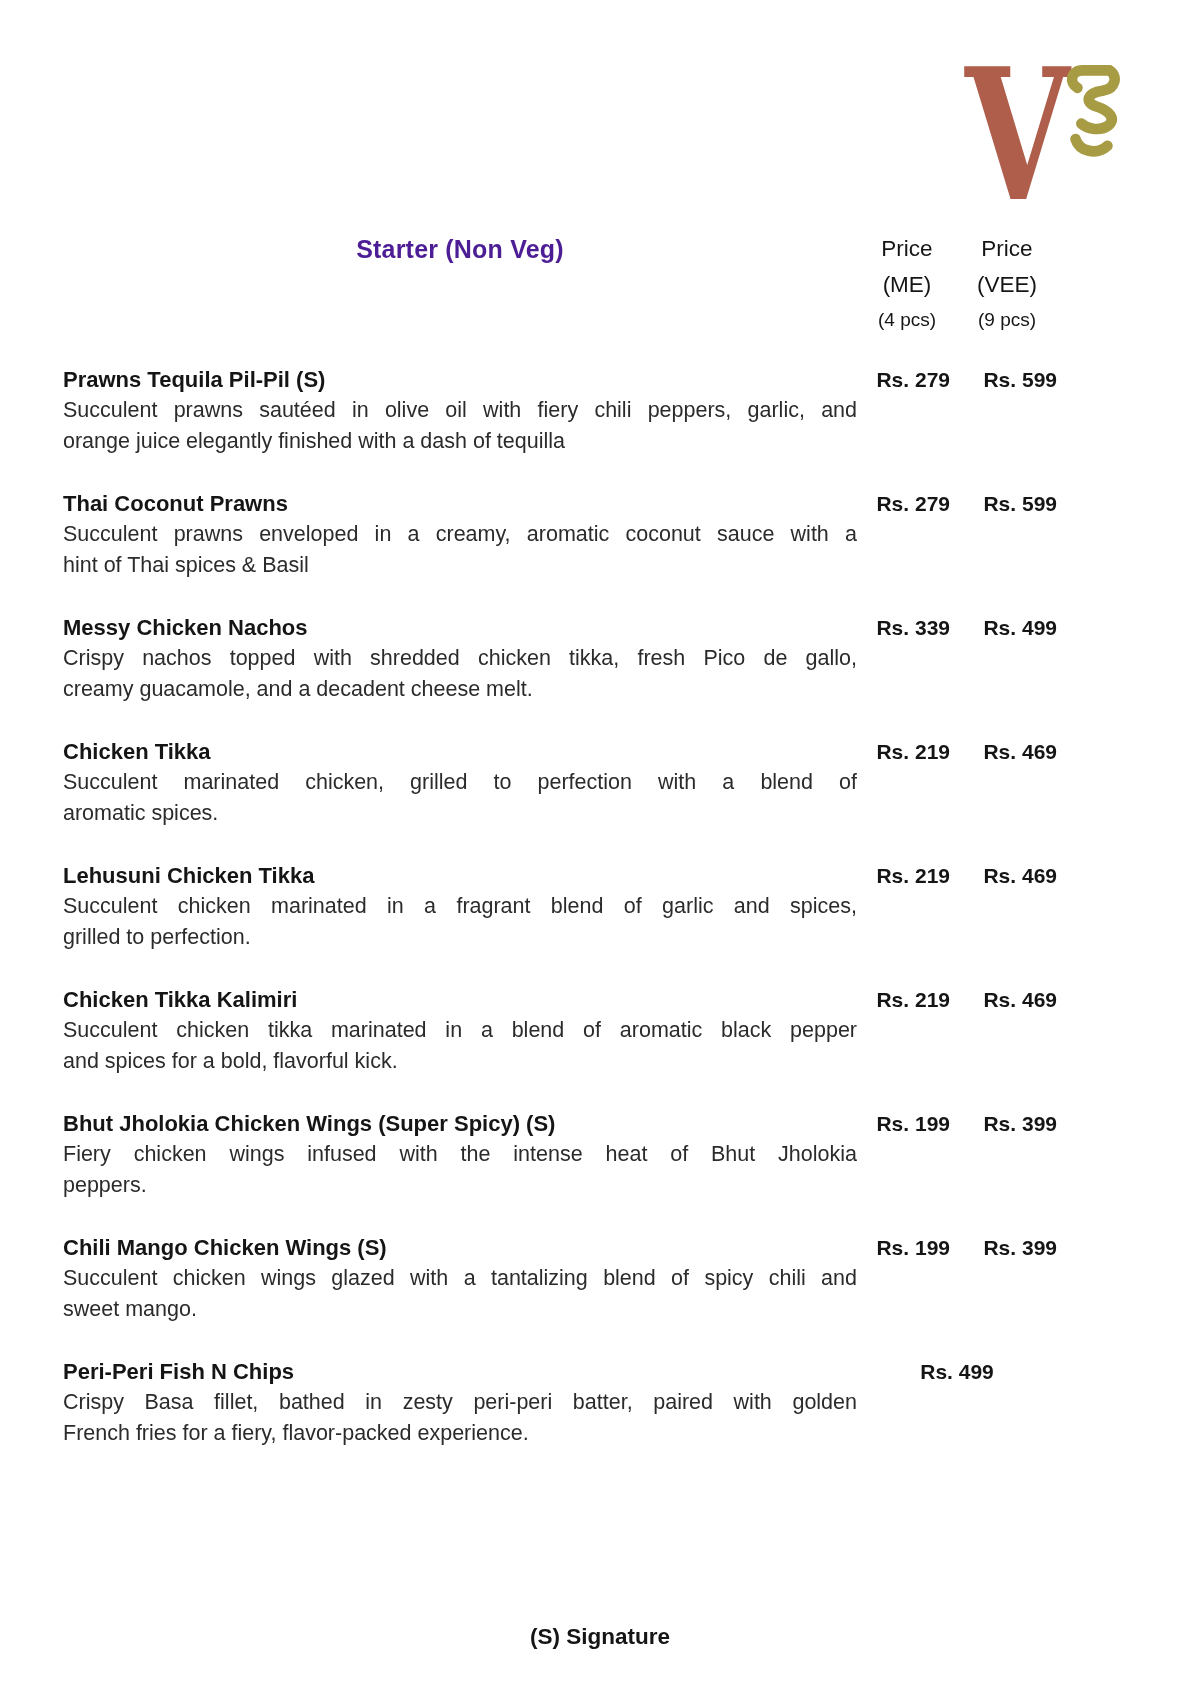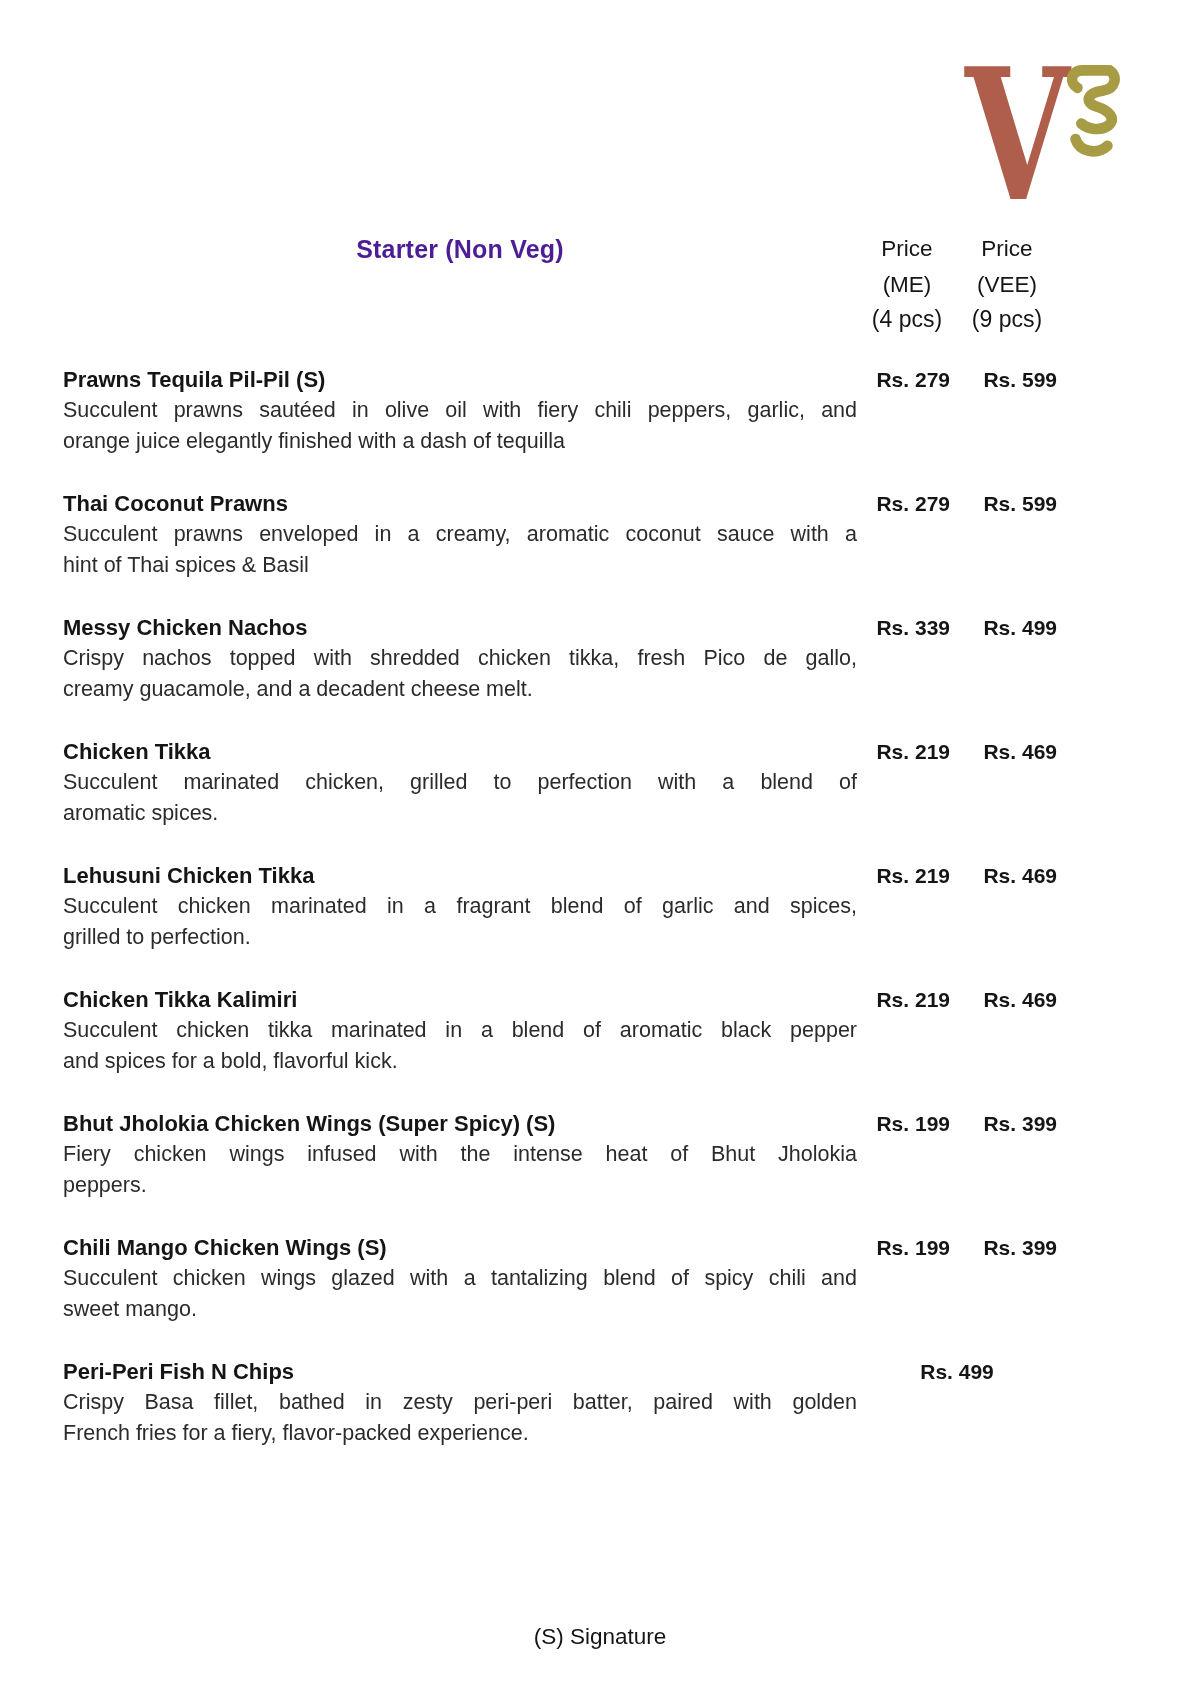--- a/index.html
+++ b/index.html
@@ -28,21 +28,21 @@
   .header-row {
     display: grid; grid-template-columns: 1fr 100px 100px;
     align-items: start; height: 108px;
   }
   .menu-title {
     text-align: center; font-weight: bold; font-size: 25px; line-height: 36px;
     color: #4c1d95; letter-spacing: 0.2px;
   }
   .price-header { text-align: center; font-weight: normal; color: #151515; }
   .price-header .hline { font-size: 22.5px; line-height: 36px; }
-  .price-header .pcs  { font-size: 23px;   line-height: 33px; }
+  .price-header .pcs  { font-size: 19px;   line-height: 33px; }
 
   .menu-items { margin-top: 25px; }
   .item {
     display: grid; grid-template-columns: 1fr 100px 100px;
     align-items: start; margin-bottom: 31px;
   }
   .item-name {
     font-weight: bold; font-size: 22px; line-height: 31px; color: #151515;
   }
   .desc-line {
@@ -52,21 +52,21 @@
   .desc-line:last-child { text-align-last: left; }
   .price {
     font-weight: bold; font-size: 21px; line-height: 31px; color: #151515;
     text-align: right; white-space: nowrap;
   }
   .price-me { padding-right: 7px; }
   .price-single { grid-column: 2 / 4; text-align: center; padding-right: 0; }
 
   .footer-note {
     position: absolute; top: 1624px; left: 0; width: 1200px;
-    text-align: center; font-weight: normal; font-size: 22.5px; color: #151515;
+    text-align: center; font-weight: bold; font-size: 22.5px; color: #151515;
   }
 </style>
 </head>
 <body>
 
 <div class="page">
 
   <div class="logo">
     <div class="logo-v" style="color:#b05e4c;">V</div>
     <svg class="logo-glyph" width="58" height="100" viewBox="0 0 60 100" fill="none">

